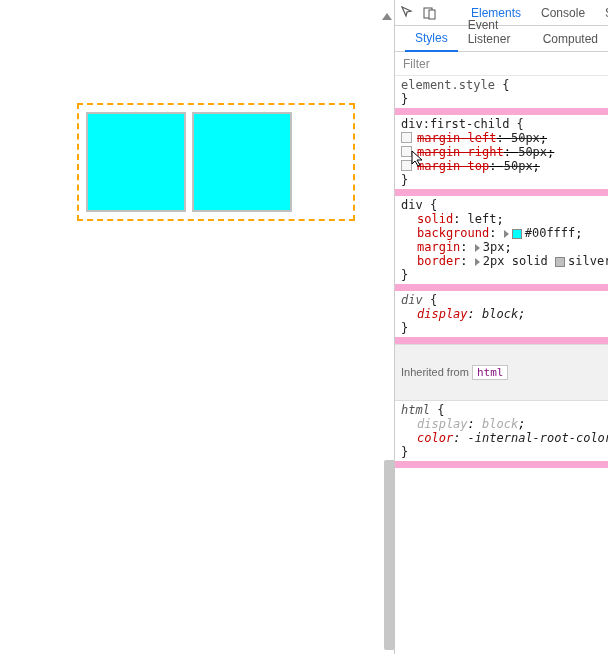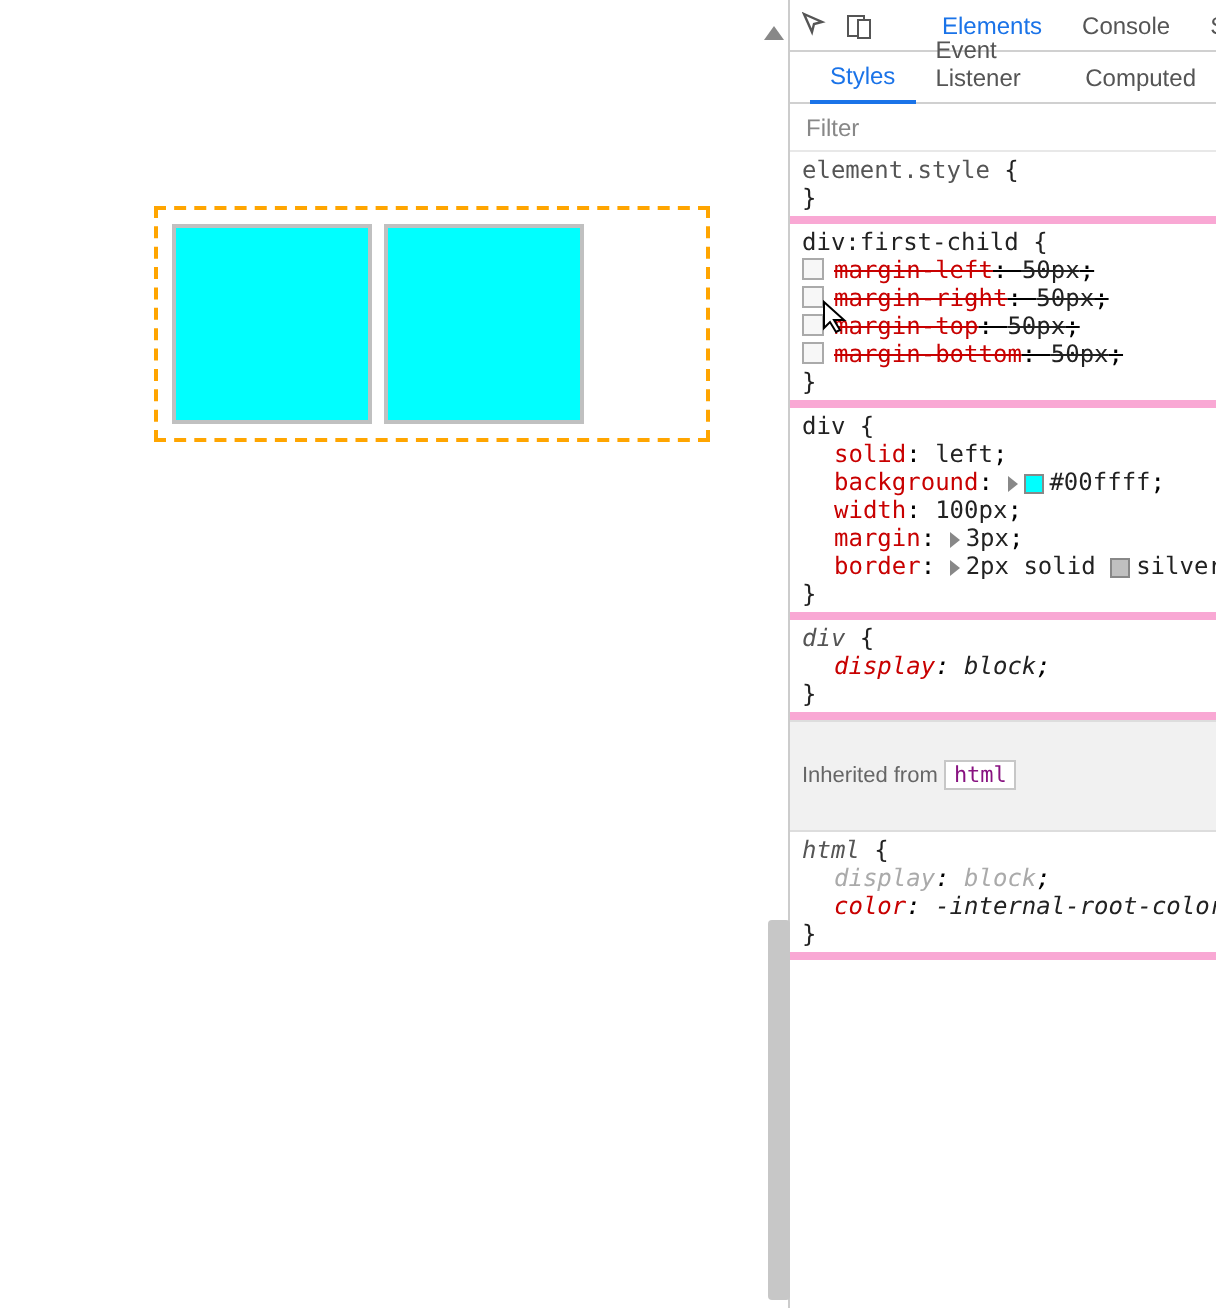--- a/index.html
+++ b/index.html
@@ -70,21 +70,21 @@
 .filter-row {
   height:24px; border-bottom:1px solid #e8e8e8;
   display:flex; align-items:center;
   padding:0 8px;
   color:#888;
   font-family:"Segoe UI", Helvetica, sans-serif;
   font-size:12px;
 }
 .styles-pane { flex:1; overflow:auto; font-size:12px; line-height:14px; }
 .rule {
-  border-bottom:4px solid #f9a8d4;
+  border-bottom:7px solid #f9a8d4;
   padding:2px 4px 2px 6px;
   white-space:nowrap;
 }
 .selector { color:#555; font-style:normal; }
 .selector.matched { color:#222; }
 .brace { color:#222; }
 .decl { padding-left:16px; position:relative; }
 .decl .chk {
   position:absolute; left:0; top:1px;
   width:11px; height:11px; border:1px solid #aaa; background:#f7f7f7;
@@ -164,29 +164,27 @@
     <div class="rule">
       <span class="selector">element.style</span> <span class="brace">{</span><br>
       <span class="brace">}</span>
     </div>
 
     <div class="rule">
       <span class="selector matched">div:first-child</span> <span class="brace">{</span><br>
       <div class="decl disabled"><span class="chk"></span><span class="prop">margin-left</span><span class="colon">: </span><span class="val">50px</span><span class="semi">;</span></div>
       <div class="decl disabled"><span class="chk"></span><span class="prop">margin-right</span><span class="colon">: </span><span class="val">50px</span><span class="semi">;</span></div>
       <div class="decl disabled"><span class="chk"></span><span class="prop">margin-top</span><span class="colon">: </span><span class="val">50px</span><span class="semi">;</span></div>
-      <div class="decl disabled"><span class="chk"></span><span class="prop">margin-bottom</span><span class="colon">: </span><span class="val">50px</span><span class="semi">;</span></div>
       <span class="brace">}</span>
     </div>
 
     <div class="rule">
       <span class="selector matched">div</span> <span class="brace">{</span><br>
       <div class="decl"><span class="prop">solid</span>: <span class="val">left</span>;</div>
       <div class="decl"><span class="prop">background</span>: <span class="tri"></span><span class="swatch" style="background:#00ffff"></span><span class="val">#00ffff</span>;</div>
-      <div class="decl"><span class="prop">width</span>: <span class="val">100px</span>;</div>
       <div class="decl"><span class="prop">margin</span>: <span class="tri"></span><span class="val">3px</span>;</div>
       <div class="decl"><span class="prop">border</span>: <span class="tri"></span><span class="val">2px solid</span> <span class="swatch" style="background:#c0c0c0"></span><span class="val">silver</span>;</div>
       <span class="brace">}</span>
     </div>
 
     <div class="rule">
       <span class="selector" style="font-style:italic">div</span> <span class="brace">{</span><br>
       <div class="decl" style="font-style:italic"><span class="prop">display</span>: <span class="val">block</span>;</div>
       <span class="brace">}</span>
     </div>

